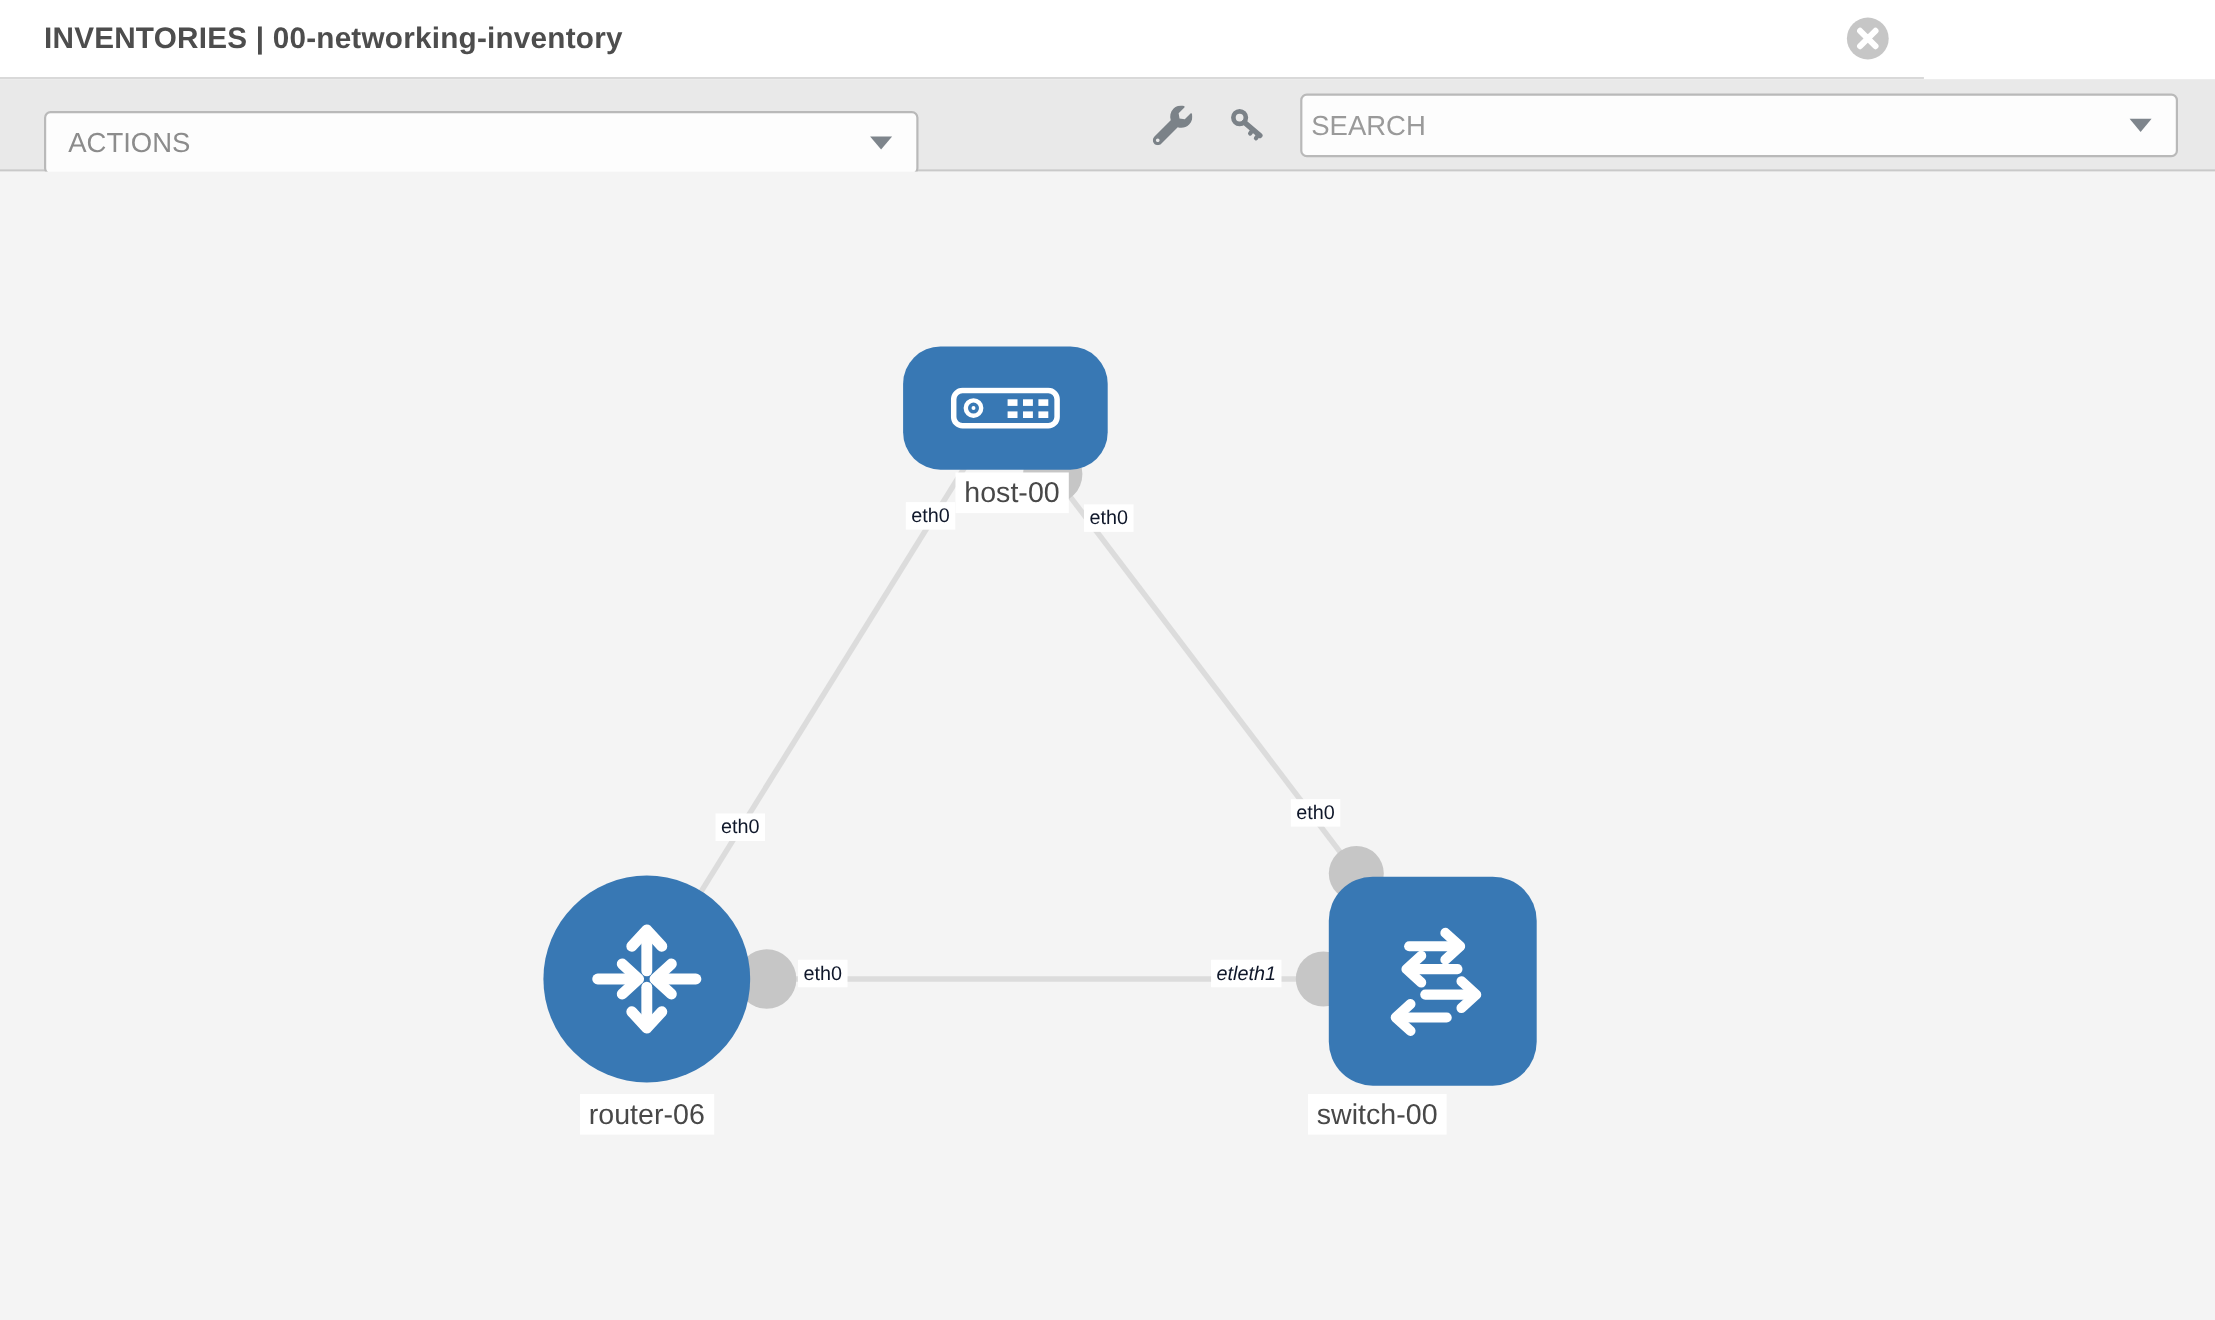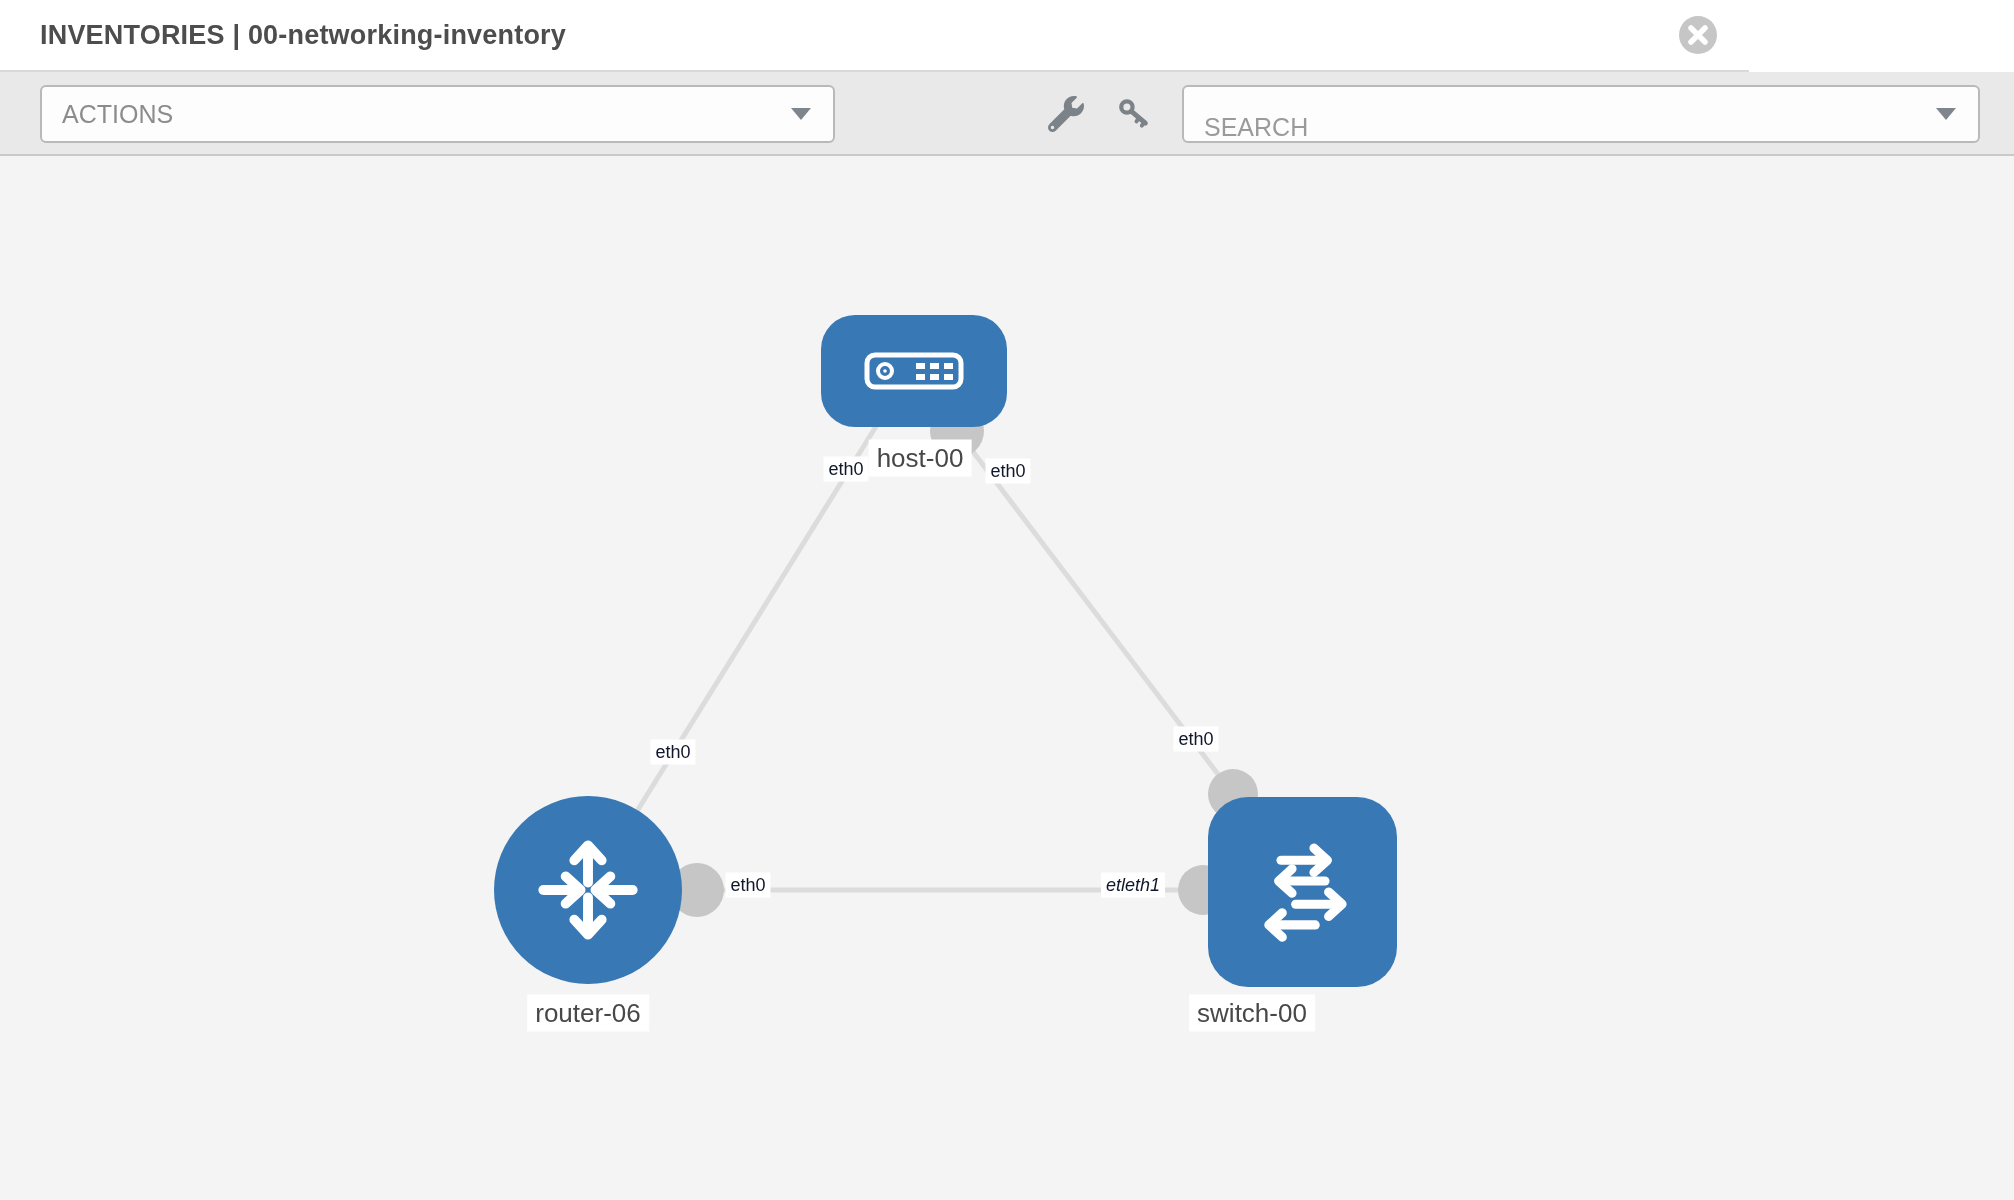--- a/index.html
+++ b/index.html
@@ -7,44 +7,44 @@
     width:2014px;height:1200px;position:relative;overflow:hidden;background:#ffffff;
     font-family:"Liberation Sans","DejaVu Sans",sans-serif;
   }
   
   .header{position:absolute;top:0;left:0;width:1749px;height:70px;background:#ffffff;border-bottom:2px solid #d9d9d9;}
   .header-title{position:absolute;left:40px;top:0;line-height:70px;font-size:27px;font-weight:700;color:#4d4d4d;letter-spacing:.2px;}
   .close-btn{position:absolute;right:32px;top:16px;width:38px;height:38px;border-radius:50%;background:#c6c6c6;display:flex;align-items:center;justify-content:center;cursor:pointer;}
   
   .toolbar{position:absolute;top:72px;left:0;width:2014px;height:82px;background:#e9e9e9;border-bottom:2px solid #c9c9c9;}
   .dropdown{position:absolute;top:13px;height:58px;background:#fdfdfd;border:2px solid #b9b9b9;border-radius:6px;box-sizing:border-box;cursor:pointer;}
-  .dd-actions{left:40px;width:795px;}
+  .dd-actions{left:40px;width:795px;margin-top:16px;}
   .dd-search{left:1182px;width:798px;}
   .dropdown-label{line-height:54px;padding-left:20px;font-size:25px;color:#8c8c8c;}
   .caret{position:absolute;right:22px;top:50%;transform:translateY(-50%);width:0;height:0;
     border-left:10px solid transparent;border-right:10px solid transparent;border-top:12px solid #7e858c;}
-  .search-input{position:absolute;left:0;top:12px;width:730px;height:54px;border:none;outline:none;background:transparent;
-    padding-left:20px;font-size:25px;color:#ef4444;font-family:"Liberation Sans","DejaVu Sans",sans-serif;}
+  .search-input{position:absolute;left:0;top:0;width:730px;height:54px;border:none;outline:none;background:transparent;
+    padding-left:8px;font-size:25px;color:#ef4444;font-family:"Liberation Sans","DejaVu Sans",sans-serif;}
   .search-input::placeholder{color:#9a9a9a;opacity:1;}
   .tool-btn{position:absolute;top:22px;width:40px;height:40px;display:flex;align-items:center;justify-content:center;cursor:pointer;}
   .tool-wrench{left:1046px;}
   .tool-key{left:1114px;}
   
   .canvas{position:absolute;top:156px;left:0;width:2014px;height:1044px;background:#f4f4f4;}
   .edges-svg{position:absolute;top:0;left:0;z-index:1;}
   .node{position:absolute;background:#3878b4;display:flex;align-items:center;justify-content:center;z-index:3;cursor:pointer;}
   .node-host{left:821px;top:159px;width:186px;height:112px;border-radius:34px;}
   .node-router{left:494px;top:640px;width:188px;height:188px;border-radius:50%;}
   .node-switch{left:1208px;top:641px;width:189px;height:190px;border-radius:40px;}
   .node-label{position:absolute;transform:translate(-50%,-50%);background:#ffffff;color:#484848;font-size:26px;
     padding:3px 8px;white-space:nowrap;z-index:5;}
   .iface-label{position:absolute;transform:translate(-50%,-50%);background:#ffffff;color:#0f172a;font-size:18px;
     padding:2px 5px;white-space:nowrap;z-index:4;}
   
-  .lbl-host{left:920px;top:302px;}
+  .lbl-host{left:920px;top:292px;}
   .lbl-router{left:588px;top:857px;}
   .lbl-switch{left:1252px;top:857px;}
   .if-host-left{left:846px;top:313px;}
   .if-host-right{left:1008px;top:315px;}
   .if-router-top{left:673px;top:596px;}
   .if-router-right{left:748px;top:729px;}
   .if-switch-left{left:1133px;top:729px;font-style:italic;}
   .if-switch-top{left:1196px;top:583px;}
 </style>
 </head>

